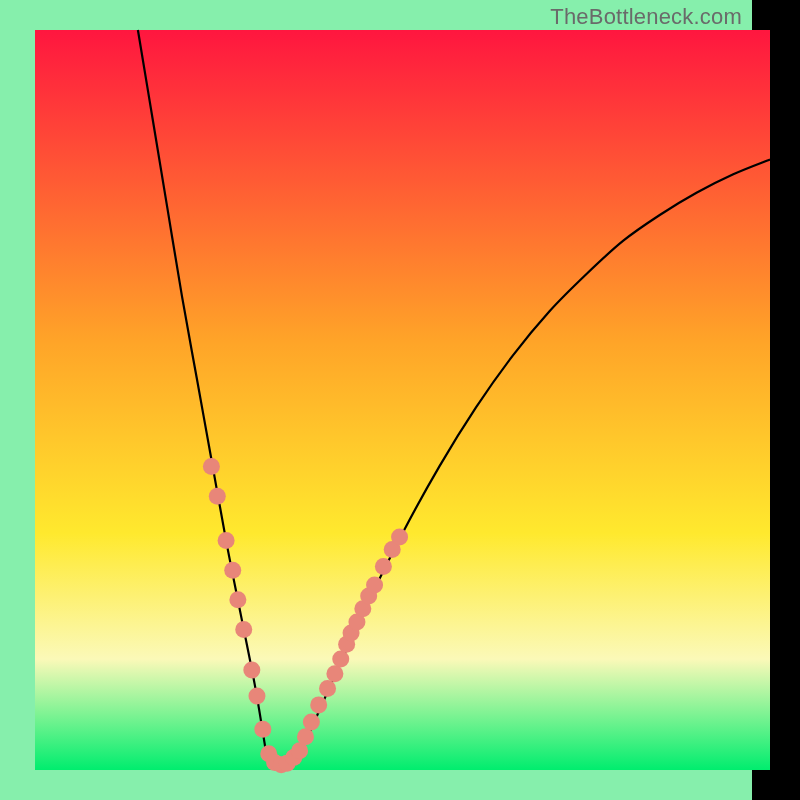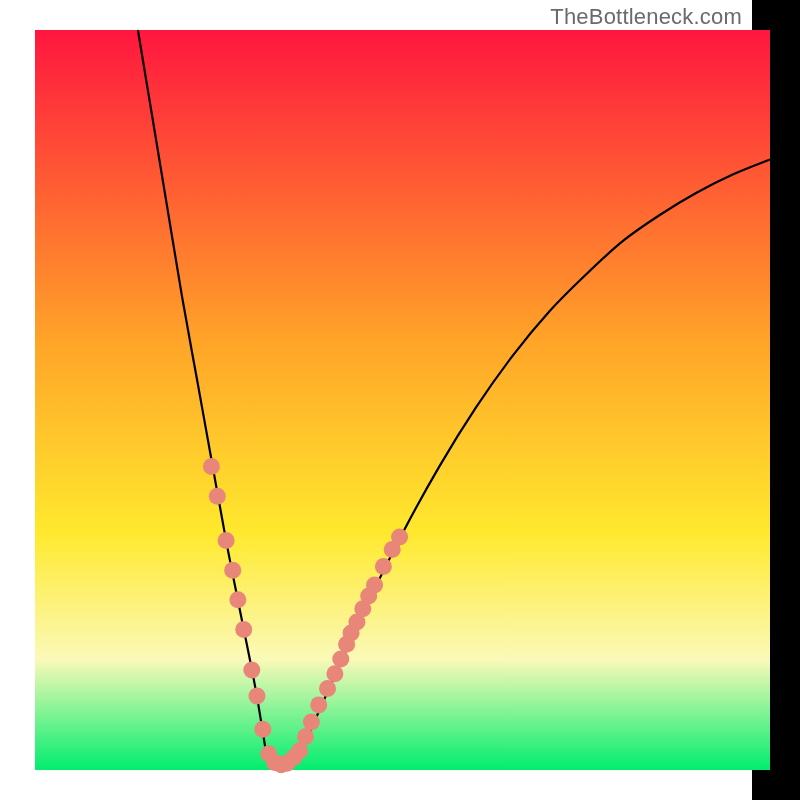--- a/index.html
+++ b/index.html
@@ -8,21 +8,21 @@
     width: 800px;
     height: 800px;
     background: #000;
     overflow: hidden;
     font-family: Arial, Helvetica, sans-serif;
   }
   .frame {
     position: relative;
     width: 752px;
     height: 800px;
-    background: #ffffff;
+    background: #86efac;
   }
   .watermark {
     position: absolute;
     top: 4px;
     right: 10px;
     color: #6a6a6a;
     font-size: 22px;
     font-weight: 400;
     letter-spacing: 0.2px;
     user-select: none;

